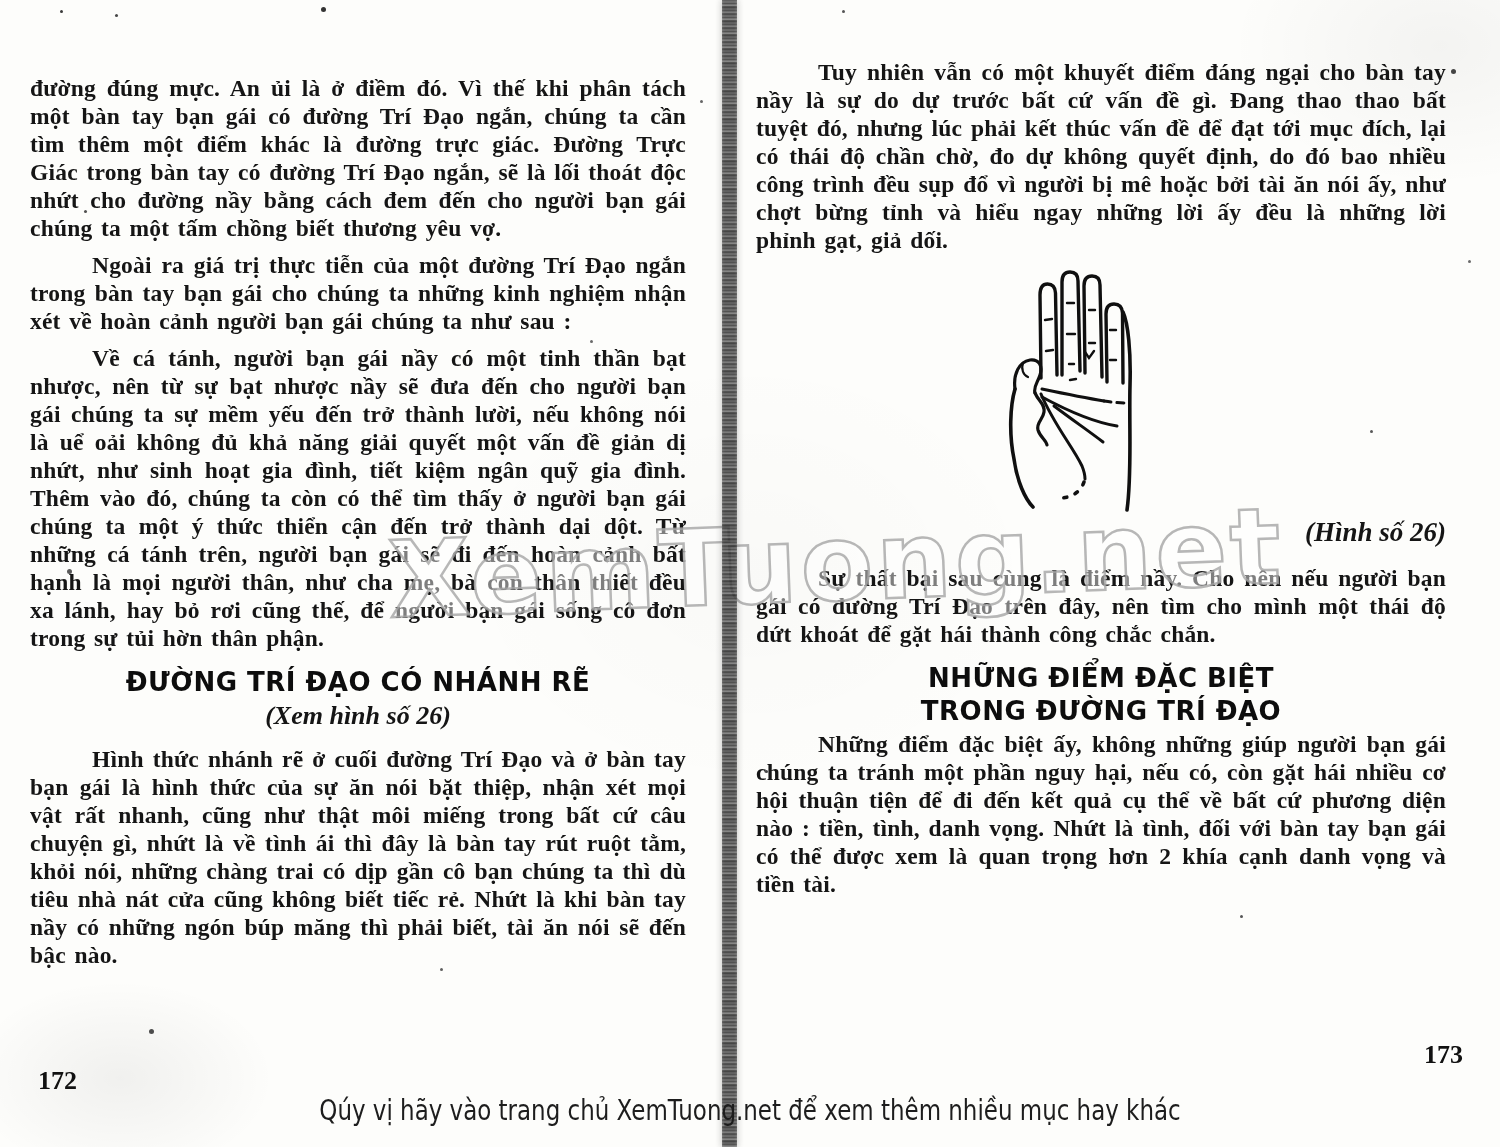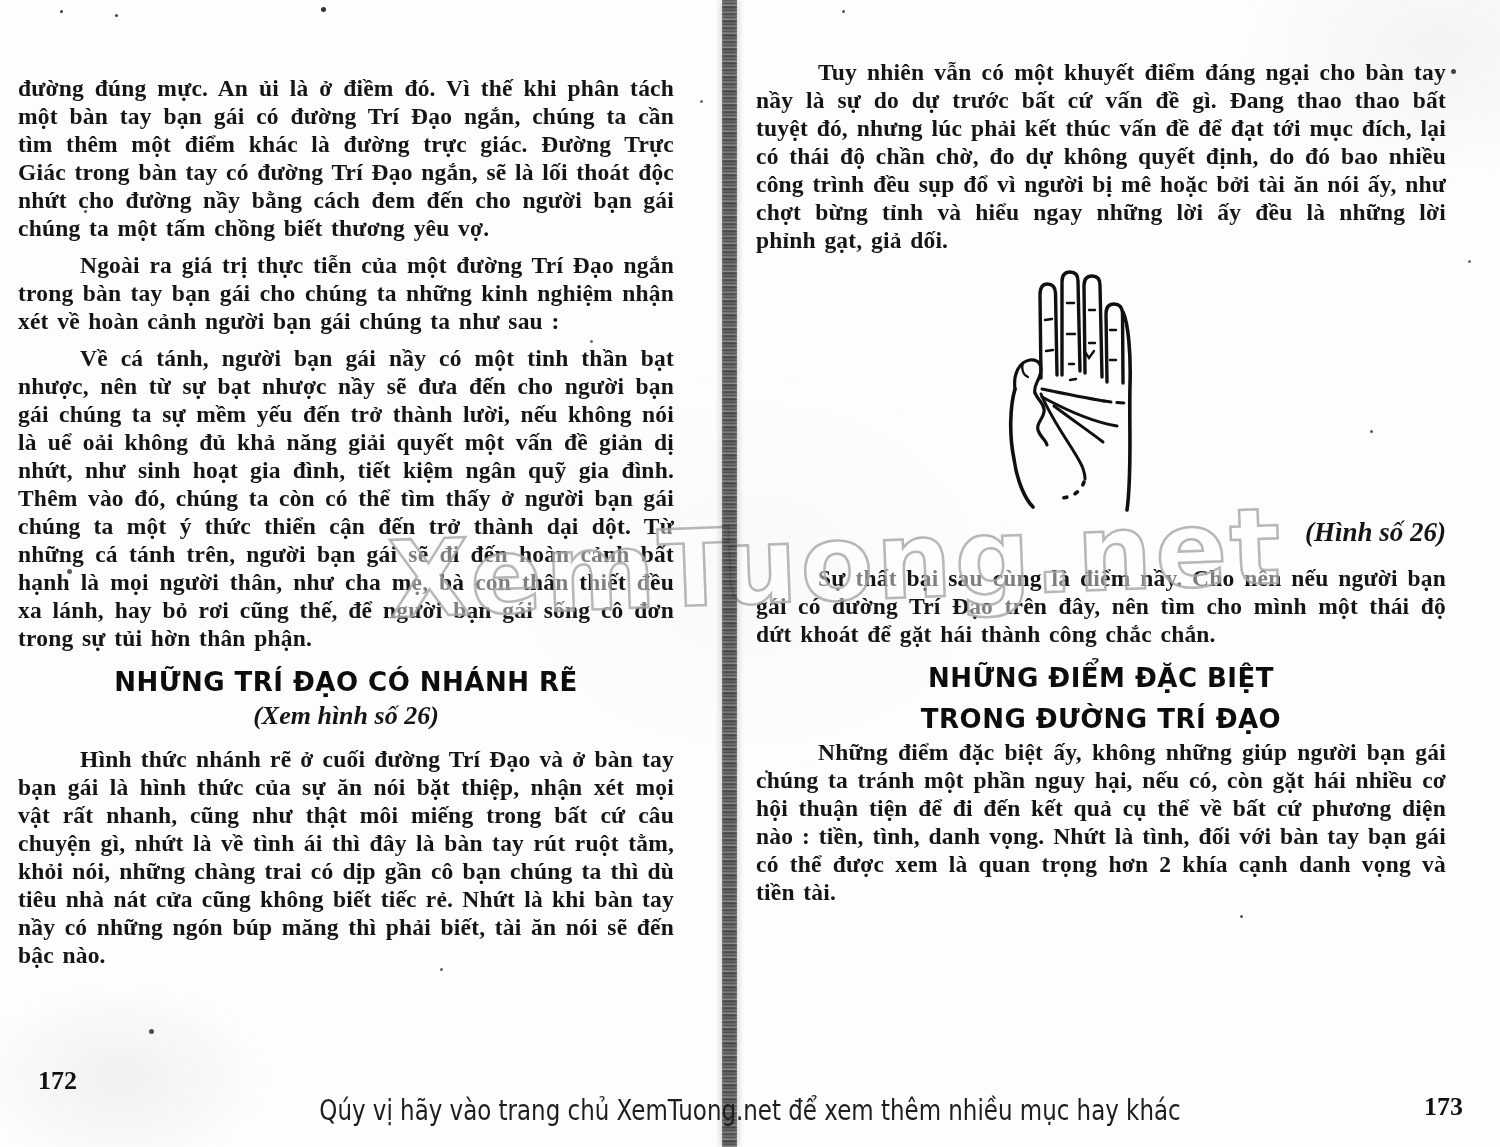--- a/index.html
+++ b/index.html
@@ -11,21 +11,21 @@
   
   body::before{
     content:"";position:absolute;inset:0;pointer-events:none;
     background:
       radial-gradient(220px 140px at 8% 94%, rgba(0,0,0,0.05), transparent 70%),
       radial-gradient(300px 200px at 96% 4%, rgba(0,0,0,0.04), transparent 70%),
       radial-gradient(400px 300px at 50% 50%, rgba(0,0,0,0.015), transparent 75%);
   }
 
   .page{position:absolute;color:#151515;text-align:justify;}
-  .page-left{left:18px;top:74px;width:656px;}
+  .page-left{left:30px;top:74px;width:656px;}
   .page-right{left:756px;top:58px;width:690px;}
 
   .para{
     font-size:23.5px;line-height:28px;font-weight:700;
     margin:0 0 9px 0;word-spacing:2.5px;letter-spacing:0.2px;
   }
   .indent{text-indent:62px;}
 
   .sec-heading{
     font-family:"DejaVu Sans", sans-serif;font-weight:800;
@@ -42,21 +42,21 @@
   .figure-caption{
     font-size:27px;font-style:italic;font-weight:700;
     text-align:right;margin:2px 0 16px 0;
   }
 
   .page-number{
     position:absolute;font-weight:700;font-size:26px;color:#111;
     font-family:"Liberation Serif", serif;
   }
   .page-number-left{left:38px;top:1066px;}
-  .page-number-right{left:1424px;top:1092px;}
+  .page-number-right{left:1424px;top:1040px;}
 
   .watermark{
     position:absolute;left:388px;top:502px;z-index:6;pointer-events:none;
     font-family:"DejaVu Sans", sans-serif;font-weight:700;
     font-size:106px;letter-spacing:3px;white-space:nowrap;
     color:rgba(255,255,255,0.45);
     -webkit-text-stroke:2.5px rgba(165,165,165,0.8);
     transform:rotate(-2.2deg);
   }
 
@@ -88,21 +88,21 @@
 </style>
 </head>
 <body>
 
 <div class="specks"></div>
 
 <div class="page page-left">
   <p class="para">đường đúng mực. An ủi là ở điềm đó. Vì thế khi phân tách một bàn tay bạn gái có đường Trí Đạo ngắn, chúng ta cần tìm thêm một điểm khác là đường trực giác. Đường Trực Giác trong bàn tay có đường Trí Đạo ngắn, sẽ là lối thoát độc nhứt cho đường nầy bằng cách đem đến cho người bạn gái chúng ta một tấm chồng biết thương yêu vợ.</p>
   <p class="para indent">Ngoài ra giá trị thực tiễn của một đường Trí Đạo ngắn trong bàn tay bạn gái cho chúng ta những kinh nghiệm nhận xét về hoàn cảnh người bạn gái chúng ta như sau :</p>
   <p class="para indent">Về cá tánh, người bạn gái nầy có một tinh thần bạt nhược, nên từ sự bạt nhược nầy sẽ đưa đến cho người bạn gái chúng ta sự mềm yếu đến trở thành lười, nếu không nói là uể oải không đủ khả năng giải quyết một vấn đề giản dị nhứt, như sinh hoạt gia đình, tiết kiệm ngân quỹ gia đình. Thêm vào đó, chúng ta còn có thể tìm thấy ở người bạn gái chúng ta một ý thức thiển cận đến trở thành dại dột. Từ những cá tánh trên, người bạn gái sẽ đi đến hoàn cảnh bất hạnh là mọi người thân, như cha mẹ, bà con thân thiết đều xa lánh, hay bỏ rơi cũng thế, để người bạn gái sống cô đơn trong sự tủi hờn thân phận.</p>
-  <h2 class="sec-heading">NHỮNG TRÍ ĐẠO CÓ NHÁNH RẼ</h2>
+  <h2 class="sec-heading">ĐƯỜNG TRÍ ĐẠO CÓ NHÁNH RẼ</h2>
   <div class="sec-note">(Xem hình số 26)</div>
   <p class="para indent">Hình thức nhánh rẽ ở cuối đường Trí Đạo và ở bàn tay bạn gái là hình thức của sự ăn nói bặt thiệp, nhận xét mọi vật rất nhanh, cũng như thật môi miếng trong bất cứ câu chuyện gì, nhứt là về tình ái thì đây là bàn tay rút ruột tằm, khỏi nói, những chàng trai có dịp gần cô bạn chúng ta thì dù tiêu nhà nát cửa cũng không biết tiếc rẻ. Nhứt là khi bàn tay nầy có những ngón búp măng thì phải biết, tài ăn nói sẽ đến bậc nào.</p>
 </div>
 <div class="page-number page-number-left">172</div>
 
 <div class="page page-right">
   <p class="para indent">Tuy nhiên vẫn có một khuyết điểm đáng ngại cho bàn tay nầy là sự do dự trước bất cứ vấn đề gì. Đang thao thao bất tuyệt đó, nhưng lúc phải kết thúc vấn đề để đạt tới mục đích, lại có thái độ chần chờ, đo dự không quyết định, do đó bao nhiều công trình đều sụp đổ vì người bị mê hoặc bởi tài ăn nói ấy, như chợt bừng tỉnh và hiểu ngay những lời ấy đều là những lời phỉnh gạt, giả dối.</p>
 
   <div class="figure-wrap">
     <svg width="230" height="252" viewBox="0 0 230 252" fill="none" xmlns="http://www.w3.org/2000/svg">
@@ -142,21 +142,21 @@
             <path d="M124,97 L130,97"></path>
           <path d="M99,89 L103,95 L108,88"></path>
           <path d="M84,117 L90,116"></path>
         </g>
       </g>
     </svg>
   </div>
   <div class="figure-caption">(Hình số 26)</div>
 
   <p class="para indent">Sự thất bại sau cùng là điểm nầy. Cho nên nếu người bạn gái có đường Trí Đạo trên đây, nên tìm cho mình một thái độ dứt khoát để gặt hái thành công chắc chắn.</p>
-  <h2 class="sec-heading" style="margin-bottom:8px;">NHỮNG ĐIỂM ĐẶC BIỆT</h2>
+  <h2 class="sec-heading" style="margin-bottom:0;">NHỮNG ĐIỂM ĐẶC BIỆT</h2>
   <h2 class="sec-heading" style="margin-top:0;">TRONG ĐƯỜNG TRÍ ĐẠO</h2>
   <p class="para indent">Những điểm đặc biệt ấy, không những giúp người bạn gái chúng ta tránh một phần nguy hại, nếu có, còn gặt hái nhiều cơ hội thuận tiện để đi đến kết quả cụ thể về bất cứ phương diện nào : tiền, tình, danh vọng. Nhứt là tình, đối với bàn tay bạn gái có thể được xem là quan trọng hơn 2 khía cạnh danh vọng và tiền tài.</p>
 </div>
 <div class="page-number page-number-right">173</div>
 
 <div class="watermark">XemTuong.net</div>
 
 <div class="spine"></div>
 
 <div class="footer-line">Qúy vị hãy vào trang chủ XemTuong.net để xem thêm nhiều mục hay khác</div>

